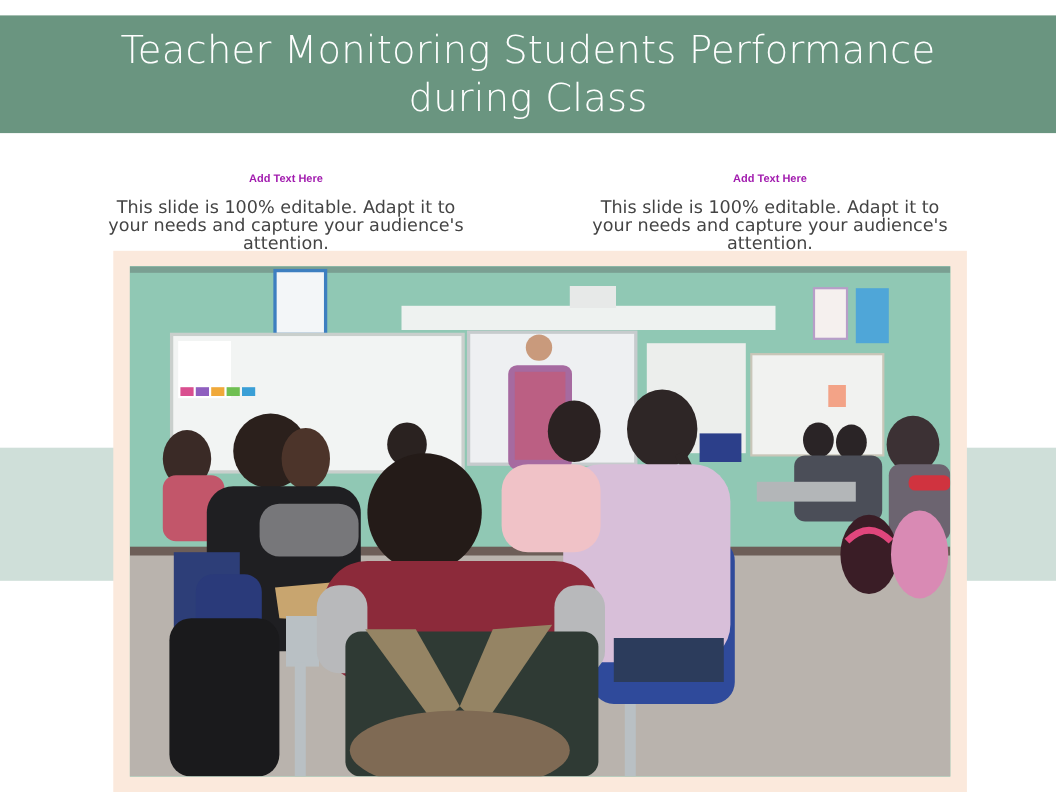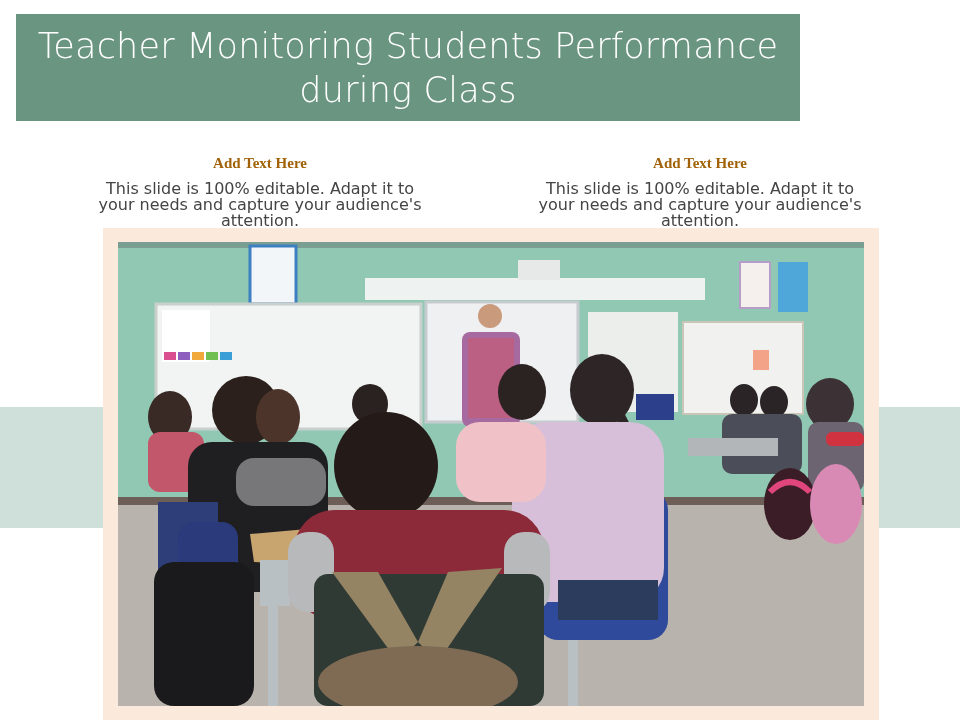--- a/index.html
+++ b/index.html
@@ -1,22 +1,22 @@
 <!DOCTYPE html>
 <html><head>
 <meta charset="utf-8">
 <style>
   html, body { margin:0; padding:0; }
   body { width:960px; height:720px; position:relative; overflow:hidden; background:#ffffff; font-family:"DejaVu Sans", sans-serif; }
-  .title-band { position:absolute; left:16px; top:14px; width:784px; height:107px; background:#6a9580; display:flex; align-items:center; justify-content:center; }
+  .title-band { position:absolute; left:0; top:14px; width:960px; height:107px; background:#6a9580; display:flex; align-items:center; justify-content:center; }
   .title-text { color:#ffffff; font-family:"DejaVu Sans", sans-serif; font-weight:200; font-size:35px; line-height:44px; text-align:center; letter-spacing:0.2px; width:800px; }
   .text-block { position:absolute; top:153px; width:340px; text-align:center; }
   .text-block.left { left:90px; }
   .text-block.right { left:530px; }
-  .block-heading { font-family:Liberation Serif, serif; font-weight:bold; font-size:15px; color:#a16207; margin:0 0 8px 0; line-height:20px; }
+  .block-heading { font-family:Liberation Sans, sans-serif; font-weight:bold; font-size:10px; color:#a21caf; margin:0 0 8px 0; line-height:20px; }
   .block-body { font-family:"DejaVu Sans", sans-serif; font-size:16px; color:#444; line-height:16px; }
   .accent-band { position:absolute; left:0; top:407px; width:960px; height:121px; background:#cfdfd9; }
   .photo-frame { position:absolute; left:103px; top:228px; width:776px; height:492px; background:#fbe9dc; }
   .photo { position:absolute; left:118px; top:242px; width:746px; height:464px; overflow:hidden; background:#8fc3b0; }
   .photo svg { display:block; }
 </style>
 </head>
 <body>
 
 <div class="title-band">

